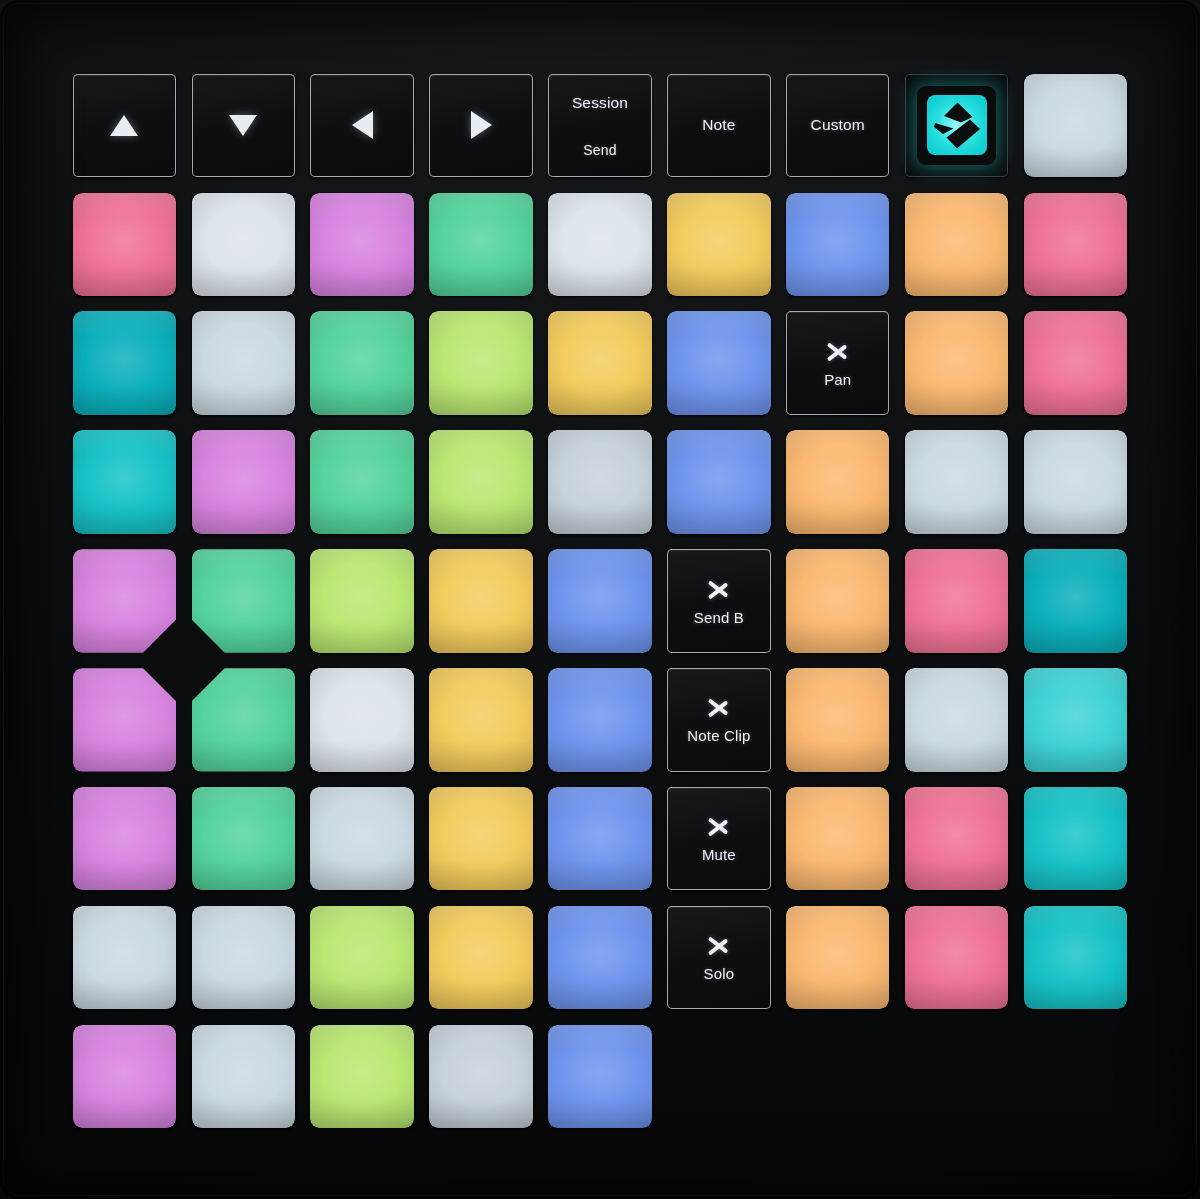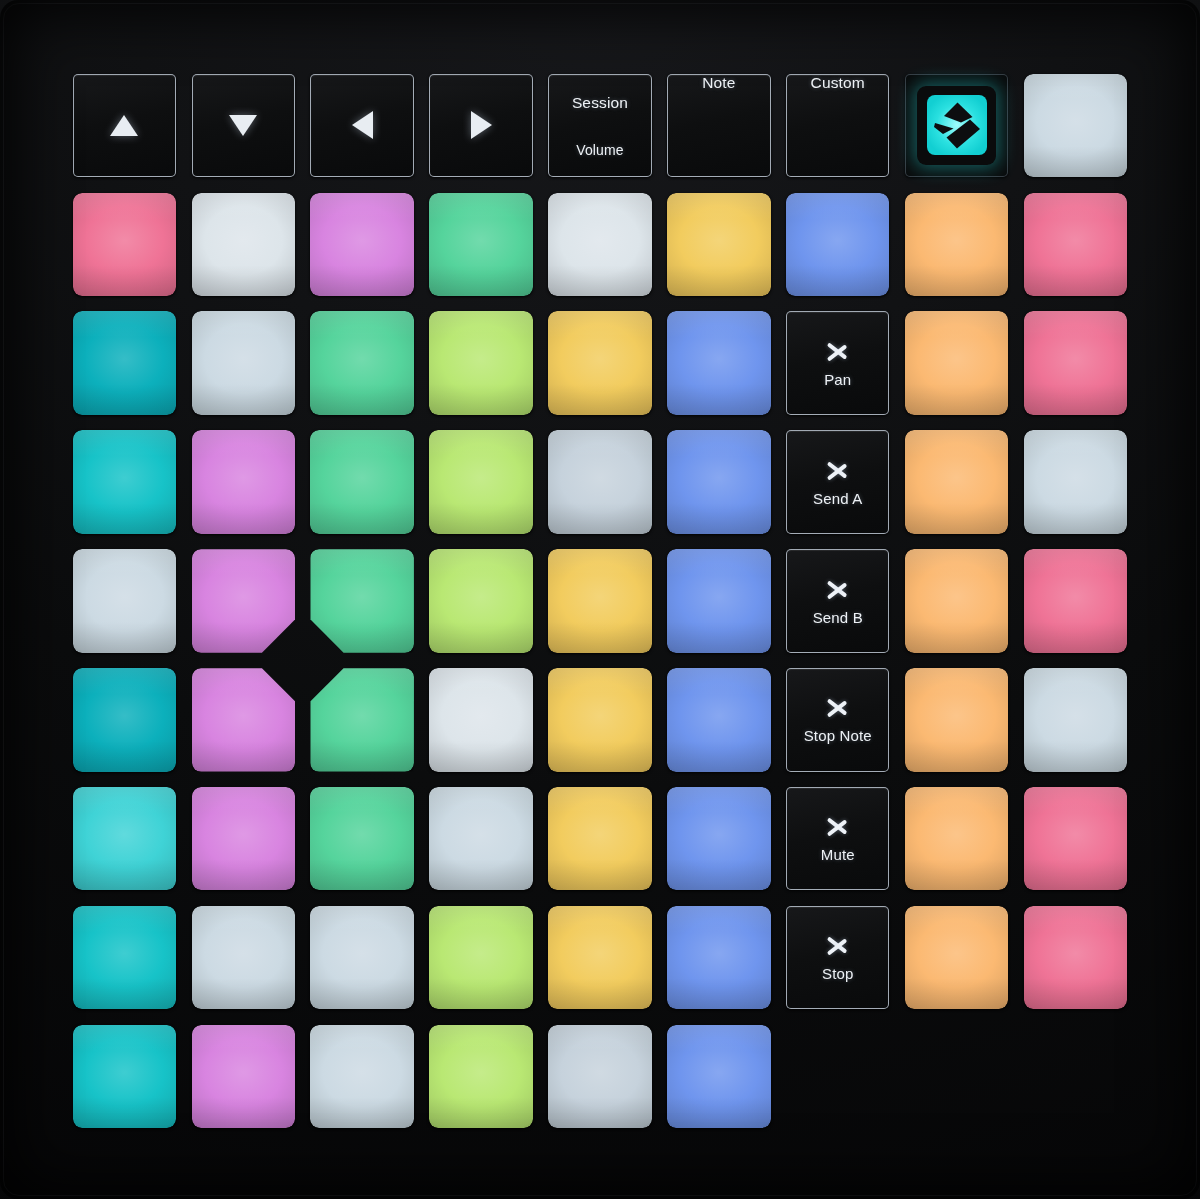--- a/index.html
+++ b/index.html
@@ -72,21 +72,21 @@
   .fbtn {
     border-radius: 5px;
     background: linear-gradient(168deg, #17181a 0%, #0e0f10 45%, #090a0b 100%);
     border: 1px solid rgba(205,215,228,0.78);
     box-shadow:
       inset 0 1px 1px rgba(255,255,255,0.09),
       0 1px 3px rgba(0,0,0,0.9);
     display: flex;
     flex-direction: column;
     align-items: center;
-    justify-content: flex-start;
+    justify-content: center;
     color: #f2f5f8;
     overflow: hidden;
   }
   .fbtn .lbl {
     font-size: 15.5px;
     letter-spacing: 0.15px;
     line-height: 1.05;
     text-align: center;
     color: #eef2f6;
     text-shadow: 0 0 4px rgba(180,200,225,0.35);
@@ -222,21 +222,21 @@
       </div>
     </div>
     <div class="cell">
       <div class="cell-inner fbtn arrow">
         <span class="tri right"></span>
       </div>
     </div>
     <div class="cell">
       <div class="cell-inner fbtn two-line">
         <span class="lbl">Session</span>
-        <span class="lbl small">Volume</span>
+        <span class="lbl small">Send</span>
       </div>
     </div>
     <div class="cell">
       <div class="cell-inner fbtn">
         <span class="lbl">Note</span>
       </div>
     </div>
     <div class="cell">
       <div class="cell-inner fbtn">
         <span class="lbl">Custom</span>
@@ -406,26 +406,20 @@
           <div class="sheen"></div>
         </div>
       </div>
       <div class="cell">
         <div class="cell-inner pad">
           <div class="glow" style="background: radial-gradient(82% 72% at 50% 46%, rgb(135, 167, 241) 0%, rgb(111, 149, 238) 46%, rgb(97, 130, 207) 88%, rgb(82, 110, 176) 100%);"></div>
           <div class="sheen"></div>
         </div>
       </div>
       <div class="cell">
-        <div class="cell-inner fbtn scene">
-          <span class="chev"></span>
-          <span class="lbl">Send A</span>
-        </div>
-      </div>
-      <div class="cell">
         <div class="cell-inner pad">
           <div class="glow" style="background: radial-gradient(82% 72% at 50% 46%, rgb(252, 197, 138) 0%, rgb(251, 185, 114) 46%, rgb(218, 161, 99) 88%, rgb(186, 137, 84) 100%);"></div>
           <div class="sheen"></div>
         </div>
       </div>
       <div class="cell">
         <div class="cell-inner pad">
           <div class="glow" style="background: radial-gradient(82% 72% at 50% 46%, rgb(213, 224, 232) 0%, rgb(204, 218, 227) 46%, rgb(177, 190, 197) 88%, rgb(151, 161, 168) 100%);"></div>
           <div class="sheen"></div>
         </div>
@@ -516,21 +510,21 @@
       </div>
       <div class="cell">
         <div class="cell-inner pad">
           <div class="glow" style="background: radial-gradient(82% 72% at 50% 46%, rgb(135, 167, 241) 0%, rgb(111, 149, 238) 46%, rgb(97, 130, 207) 88%, rgb(82, 110, 176) 100%);"></div>
           <div class="sheen"></div>
         </div>
       </div>
       <div class="cell">
         <div class="cell-inner fbtn scene">
           <span class="chev"></span>
-          <span class="lbl">Stop Note</span>
+          <span class="lbl">Note Clip</span>
         </div>
       </div>
       <div class="cell">
         <div class="cell-inner pad">
           <div class="glow" style="background: radial-gradient(82% 72% at 50% 46%, rgb(252, 197, 138) 0%, rgb(251, 185, 114) 46%, rgb(218, 161, 99) 88%, rgb(186, 137, 84) 100%);"></div>
           <div class="sheen"></div>
         </div>
       </div>
       <div class="cell">
         <div class="cell-inner pad">
@@ -624,21 +618,21 @@
       </div>
       <div class="cell">
         <div class="cell-inner pad">
           <div class="glow" style="background: radial-gradient(82% 72% at 50% 46%, rgb(135, 167, 241) 0%, rgb(111, 149, 238) 46%, rgb(97, 130, 207) 88%, rgb(82, 110, 176) 100%);"></div>
           <div class="sheen"></div>
         </div>
       </div>
       <div class="cell">
         <div class="cell-inner fbtn scene">
           <span class="chev"></span>
-          <span class="lbl">Stop</span>
+          <span class="lbl">Solo</span>
         </div>
       </div>
       <div class="cell">
         <div class="cell-inner pad">
           <div class="glow" style="background: radial-gradient(82% 72% at 50% 46%, rgb(252, 197, 138) 0%, rgb(251, 185, 114) 46%, rgb(218, 161, 99) 88%, rgb(186, 137, 84) 100%);"></div>
           <div class="sheen"></div>
         </div>
       </div>
       <div class="cell">
         <div class="cell-inner pad">

